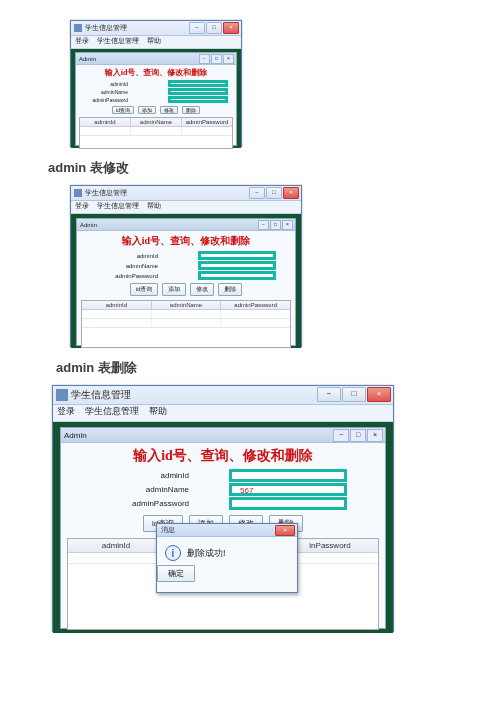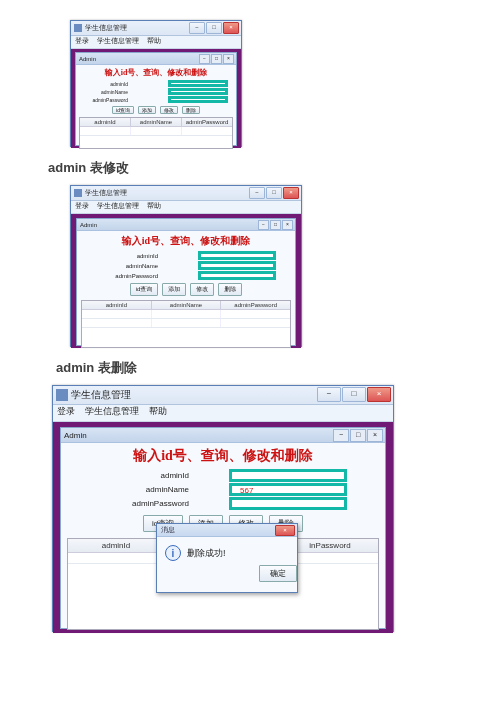--- a/index.html
+++ b/index.html
@@ -70,21 +70,21 @@
     display: flex;
     align-items: flex-start;
     padding: 0 4px;
     gap: 8px;
     font-size: 7px;
     color: #222;
   }
 
   .workarea {
     position: relative;
-    background: #701a75;
+    background: #14532d;
   }
 
   
   .internal {
     position: absolute;
     border: 1px solid #8aa8cc;
     background: #f6f9fd;
   }
   .int-title {
     height: 11px;
@@ -470,20 +470,20 @@
 
       <div class="dialog" style="left:95px; top:95px; width:140px; height:68px;">
         <div class="dlg-title">
           <span>消息</span>
           <div class="dlg-close">×</div>
         </div>
         <div style="display:flex; align-items:center; padding:8px 8px 4px;">
           <span class="info-icon">i</span>
           <span style="font-size:9px;color:#222;">删除成功!</span>
         </div>
-        <div style="text-align:right;">
+        <div style="text-align:left;">
           <div class="btn" style="font-size:8px; padding:2px 10px; display:inline-block;">确定</div>
         </div>
       </div>
 
     </div>
   </div>
 </div>
 
 </body></html>

